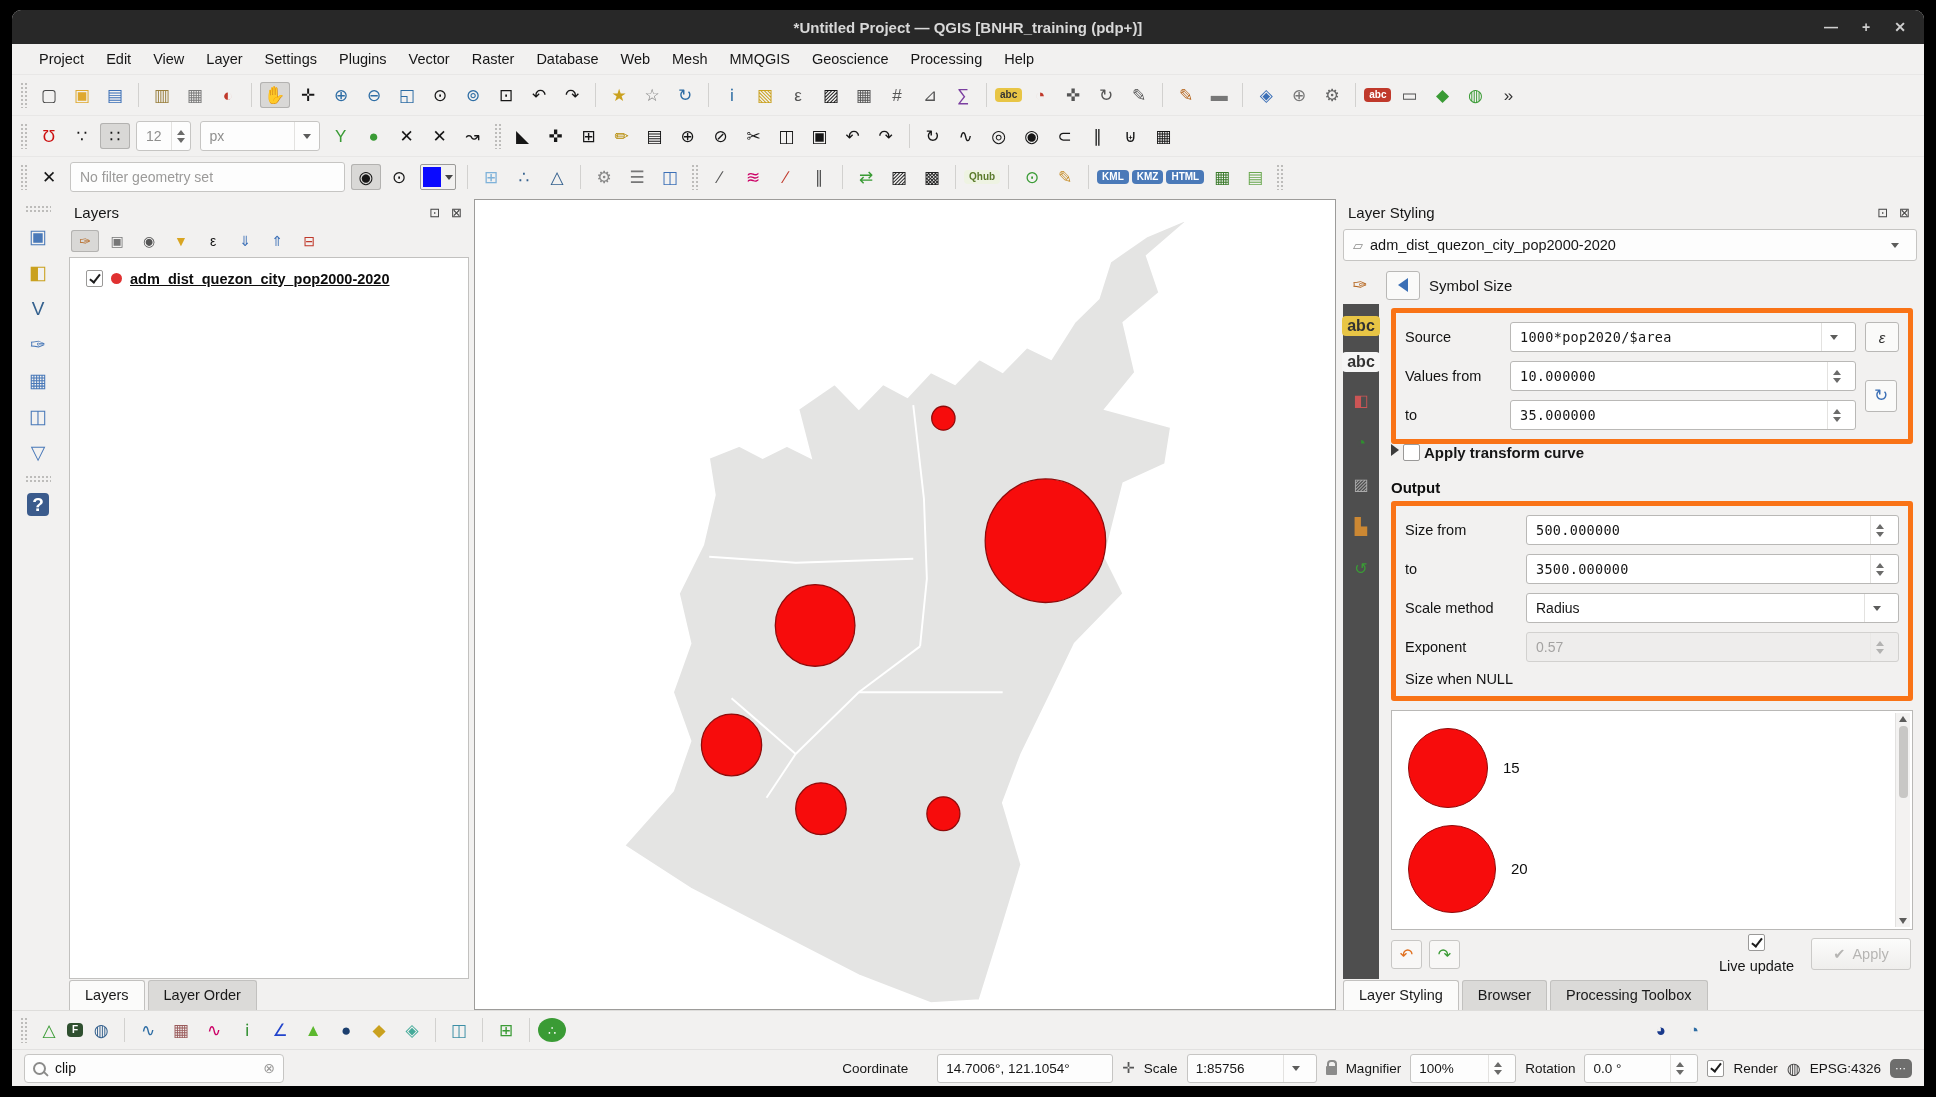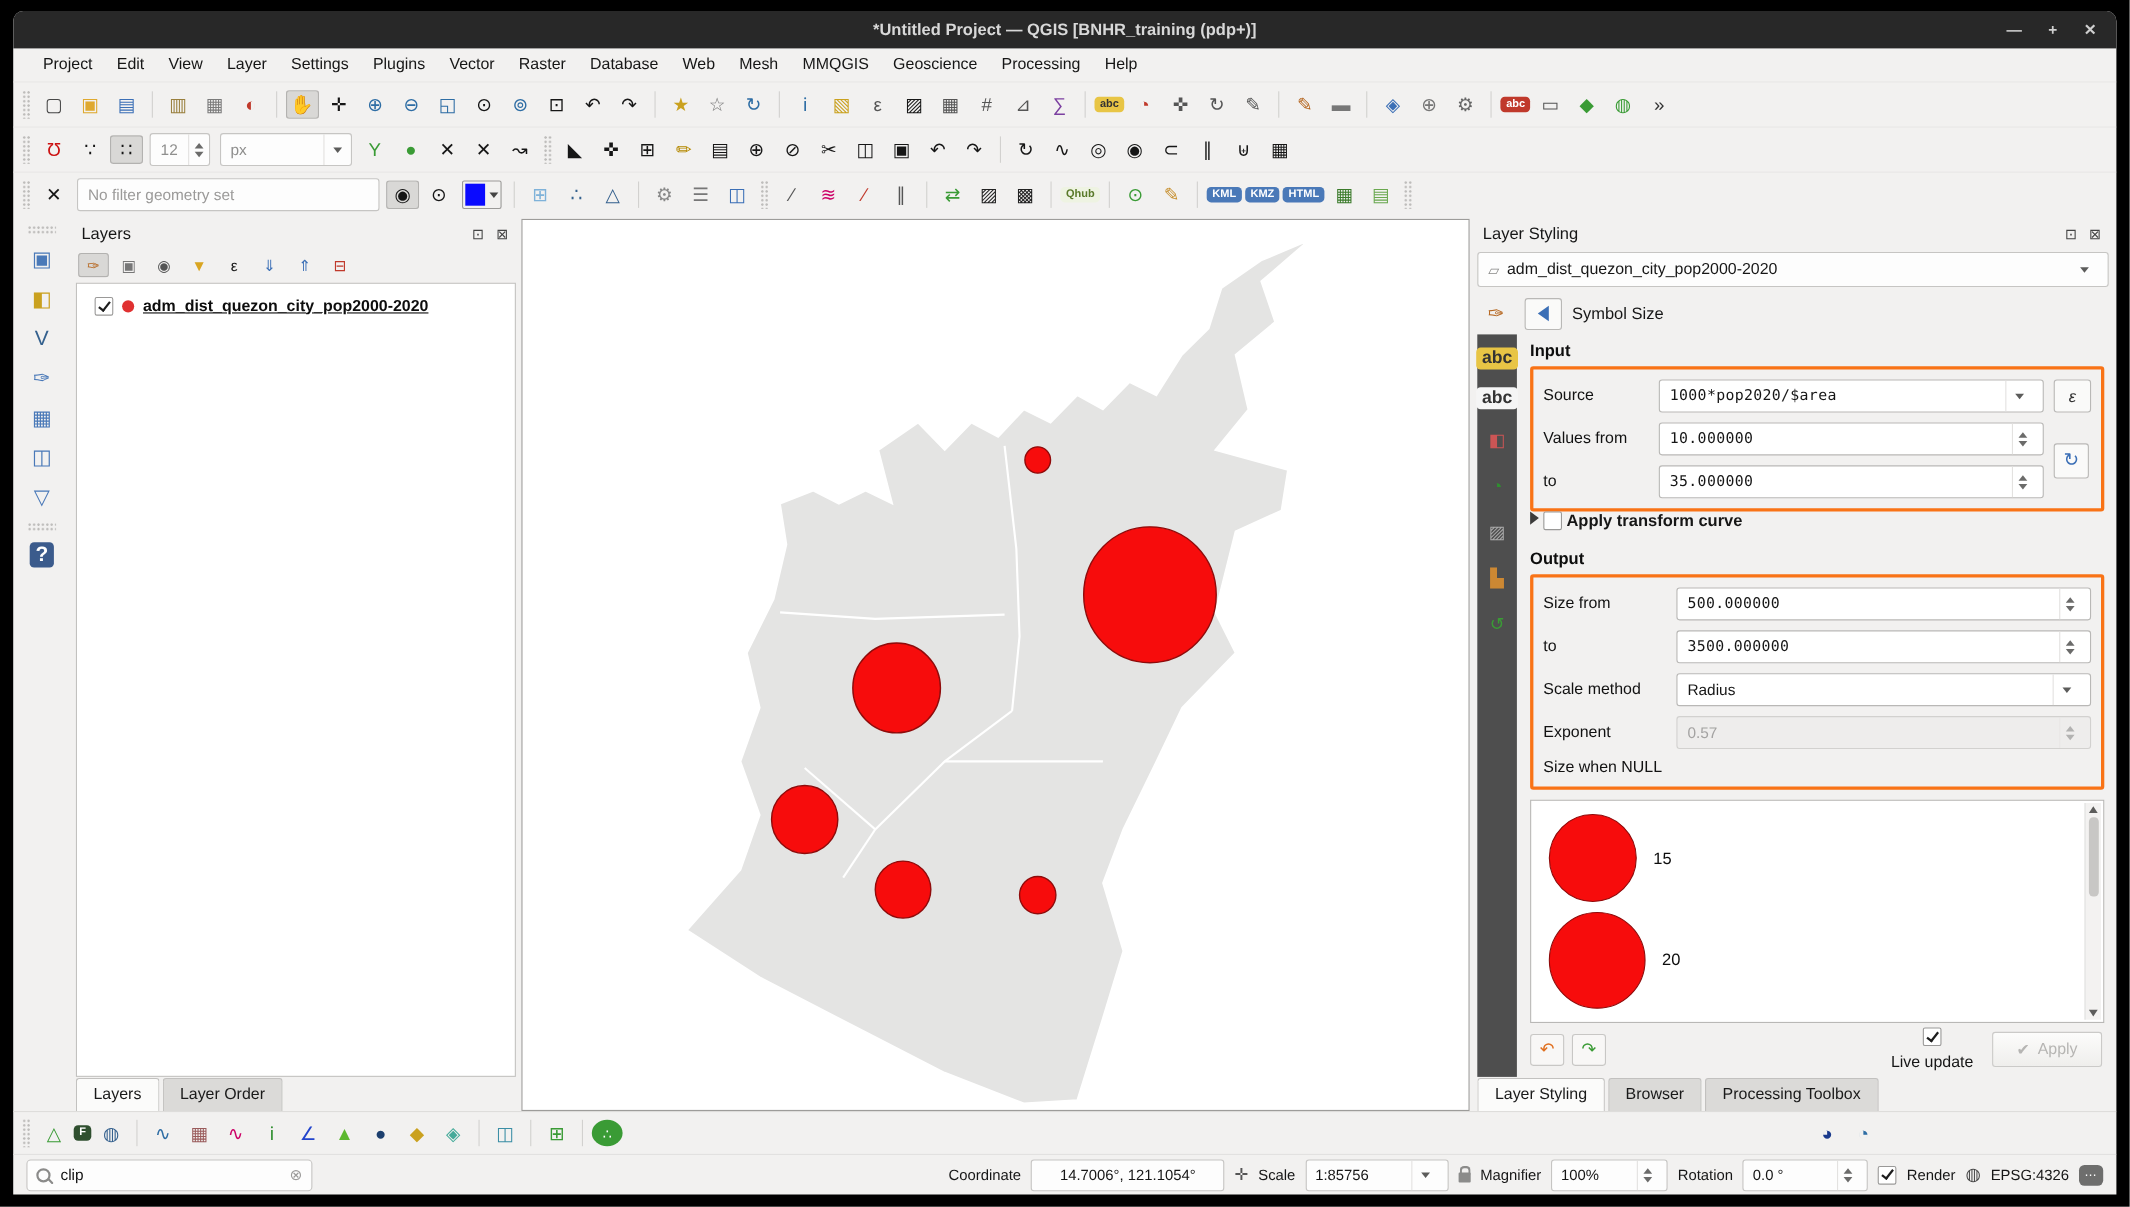--- a/index.html
+++ b/index.html
@@ -83,21 +83,21 @@
   .brush{color:#b5651d;font-size:18px;width:34px;text-align:center;}
   .backbtn{width:32px;height:27px;border:1px solid #b9b8b6;border-radius:3px;background:#fafaf9;
         display:flex;align-items:center;justify-content:center;}
   .backbtn i{width:0;height:0;border-top:7px solid transparent;border-bottom:7px solid transparent;border-right:10px solid #3b6fb6;}
   .content{flex:1;display:flex;min-height:0;margin-top:2px;}
   .strip{width:36px;background:#4e4e4e;display:flex;flex-direction:column;align-items:center;
         padding-top:12px;gap:16px;flex:0 0 auto;}
   .strip .tbtn{font-size:16px;}
   .form{flex:1;display:flex;flex-direction:column;padding:4px 4px 6px 12px;min-width:0;}
   .secttitle{font-weight:bold;font-size:15px;margin:3px 0 5px;color:#0d0d0d;flex:0 0 auto;}
-  .groupbox{border:3px solid #f97316;border-radius:3px;padding:9px 9px;display:grid;
+  .groupbox{border:5px solid #f97316;border-radius:3px;padding:9px 9px;display:grid;
         row-gap:9px;column-gap:9px;align-items:center;flex:0 0 auto;}
   .gb-in{grid-template-columns:96px 1fr 34px;}
   .gb-out{grid-template-columns:112px 1fr;}
   .flabel{font-size:14.5px;color:#121212;}
   .field{height:28px;border:1px solid #b9b8b6;border-radius:3px;background:#fff;display:flex;
         align-items:center;padding:0 9px;font-size:14px;min-width:0;}
   .mono{font-family:"DejaVu Sans Mono",monospace;font-size:13.5px;letter-spacing:.3px;}
   .fdis{background:#eeedec;color:#a4a3a2;border-color:#d2d1cf;}
   .ebtn{width:32px;height:28px;border:1px solid #b9b8b6;border-radius:3px;background:#fafaf9;
         display:flex;align-items:center;justify-content:center;font-style:italic;font-size:15px;color:#333;}
@@ -133,21 +133,21 @@
   .mag{width:9px;height:9px;border:2px solid #8b8b8a;border-radius:50%;position:relative;flex:0 0 auto;}
   .mag::after{content:"";position:absolute;width:6px;height:2px;background:#8b8b8a;
         transform:rotate(45deg);right:-5px;bottom:-2px;border-radius:1px;}
   .searchbox input{border:none;outline:none;background:transparent;font-size:14px;flex:1;min-width:0;
         font-family:"Liberation Sans",sans-serif;color:#111;}
   .clearic{margin-left:auto;color:#9b9a99;font-size:14px;}
   .statusright{margin-left:auto;display:flex;align-items:center;gap:9px;}
   .slabel{font-size:13.5px;}
   .sfield{height:27px;border:1px solid #c6c5c3;border-radius:3px;background:#fdfdfd;display:flex;
         align-items:center;padding:0 8px;font-size:13.5px;}
-  .w-coord{width:158px;justify-content:center;}
+  .w-coord{width:158px;margin-left:20px;}
   .w-scale{width:112px;}
   .w-mag{width:88px;}
   .w-rot{width:96px;}
   .extic{font-size:15px;color:#555;}
   .lockic{width:11px;height:9px;background:#8b8b8a;border-radius:1px;position:relative;margin-top:5px;}
   .lockic::before{content:"";position:absolute;top:-6px;left:1.5px;width:6px;height:6px;
         border:2px solid #8b8b8a;border-bottom:none;border-radius:4px 4px 0 0;}
   .crsic{font-size:16px;color:#444;}
   .crstext{font-size:13.5px;}
   .chatic{width:22px;height:19px;background:#6e6e6d;border-radius:5px;color:#fff;font-size:11px;
@@ -436,21 +436,20 @@
         <div class="strip">
             <span class="tbtn pill" style="color: rgb(51, 51, 51); background: rgb(232, 197, 69);">abc</span>
             <span class="tbtn pill" style="color: rgb(51, 51, 51); background: rgb(245, 245, 245);">abc</span>
             <span class="tbtn" style="color: rgb(204, 85, 85);">◧</span>
             <span class="tbtn" style="color: rgb(47, 143, 47);">◔</span>
             <span class="tbtn" style="color: rgb(170, 170, 170);">▨</span>
             <span class="tbtn" style="color: rgb(204, 136, 51);">▙</span>
             <span class="tbtn" style="color: rgb(58, 155, 53);">↺</span>
           </div>
         <div class="form">
-          <div class="secttitle">Input</div>
           <div class="groupbox gb-in">
             <span class="flabel">Source</span>
             <span class="field">
               <span class="mono">1000*pop2020/$area</span>
               <span class="ca">
                   <i></i>
                 </span>
             </span>
             <span class="ebtn">ε</span>
             <span class="flabel">Values from</span>

